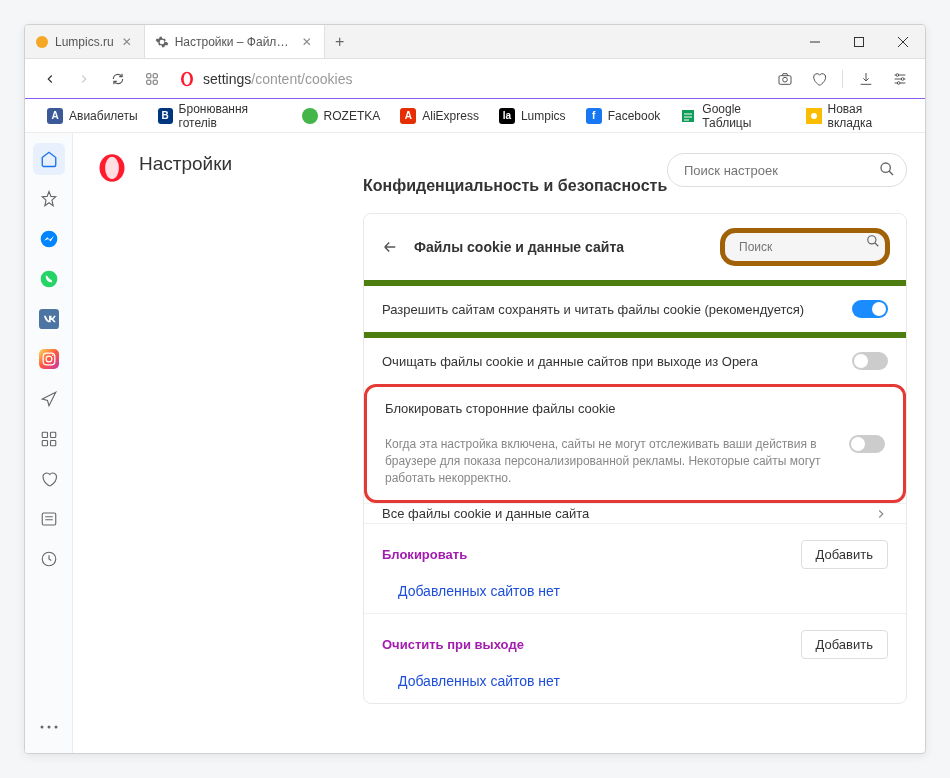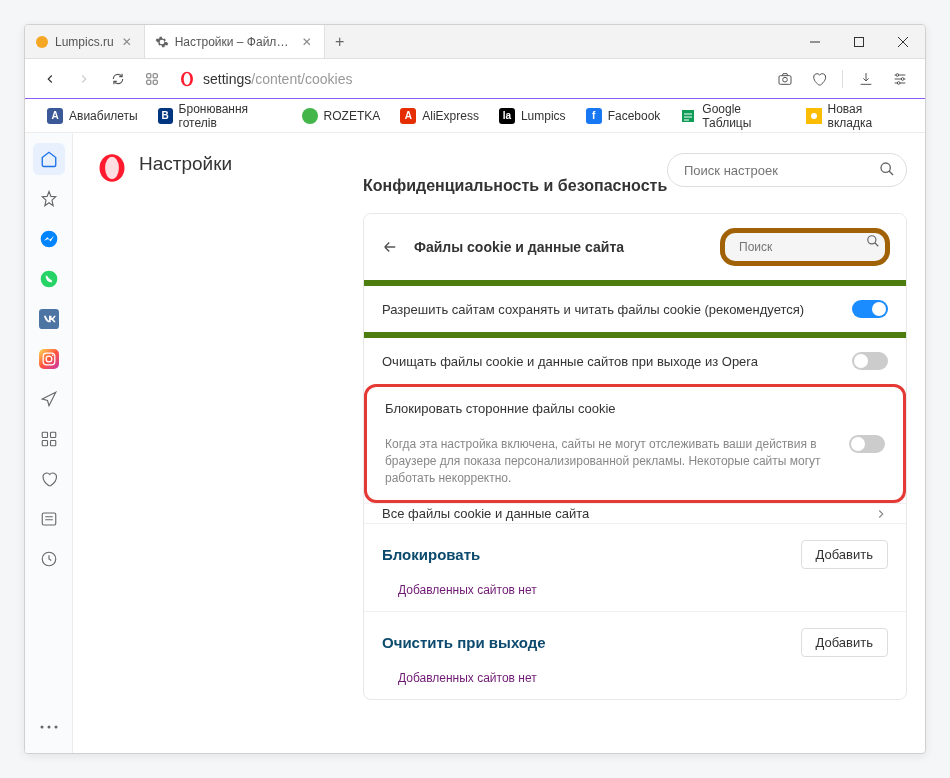--- a/index.html
+++ b/index.html
@@ -60,23 +60,23 @@
 .toggle.on { background: #1a8cff; }
 .toggle.off { background: #ccc; }
 .toggle .knob { width: 14px; height: 14px; background: #fff; border-radius: 50%; position: absolute; top: 2px; }
 .toggle.on .knob { right: 2px; }
 .toggle.off .knob { left: 2px; }
 .highlight { border: 3px solid #e53935; border-radius: 12px; }
 .row-nav { display: flex; align-items: center; padding: 2px 18px; border-top: 1px solid #f0f0f0; cursor: pointer; }
 .row-nav .arr { color: #888; }
 .subsection { padding: 16px 18px 8px; border-top: 1px solid #f0f0f0; }
 .subsection-head { display: flex; align-items: center; justify-content: space-between; }
-.subsection-title { font-size: 15px; font-weight: 600; color: #0c4a6e; }
+.subsection-title { font-size: 13px; font-weight: 600; color: #a21caf; }
 .add-btn { padding: 6px 14px; border: 1px solid #ddd; border-radius: 4px; font-size: 13px; color: #333; background: #fff; cursor: pointer; }
-.empty-text { font-size: 12px; color: #701a75; padding: 14px 0 6px 16px; }
+.empty-text { font-size: 14px; color: #1d4ed8; padding: 14px 0 6px 16px; }
 svg { display: block; }
 </style>
 </head>
 <body>
 
 <div class="window">
   <div class="titlebar">
     <div class="tabs">
       <div class="tab">
         <span class="favicon">

